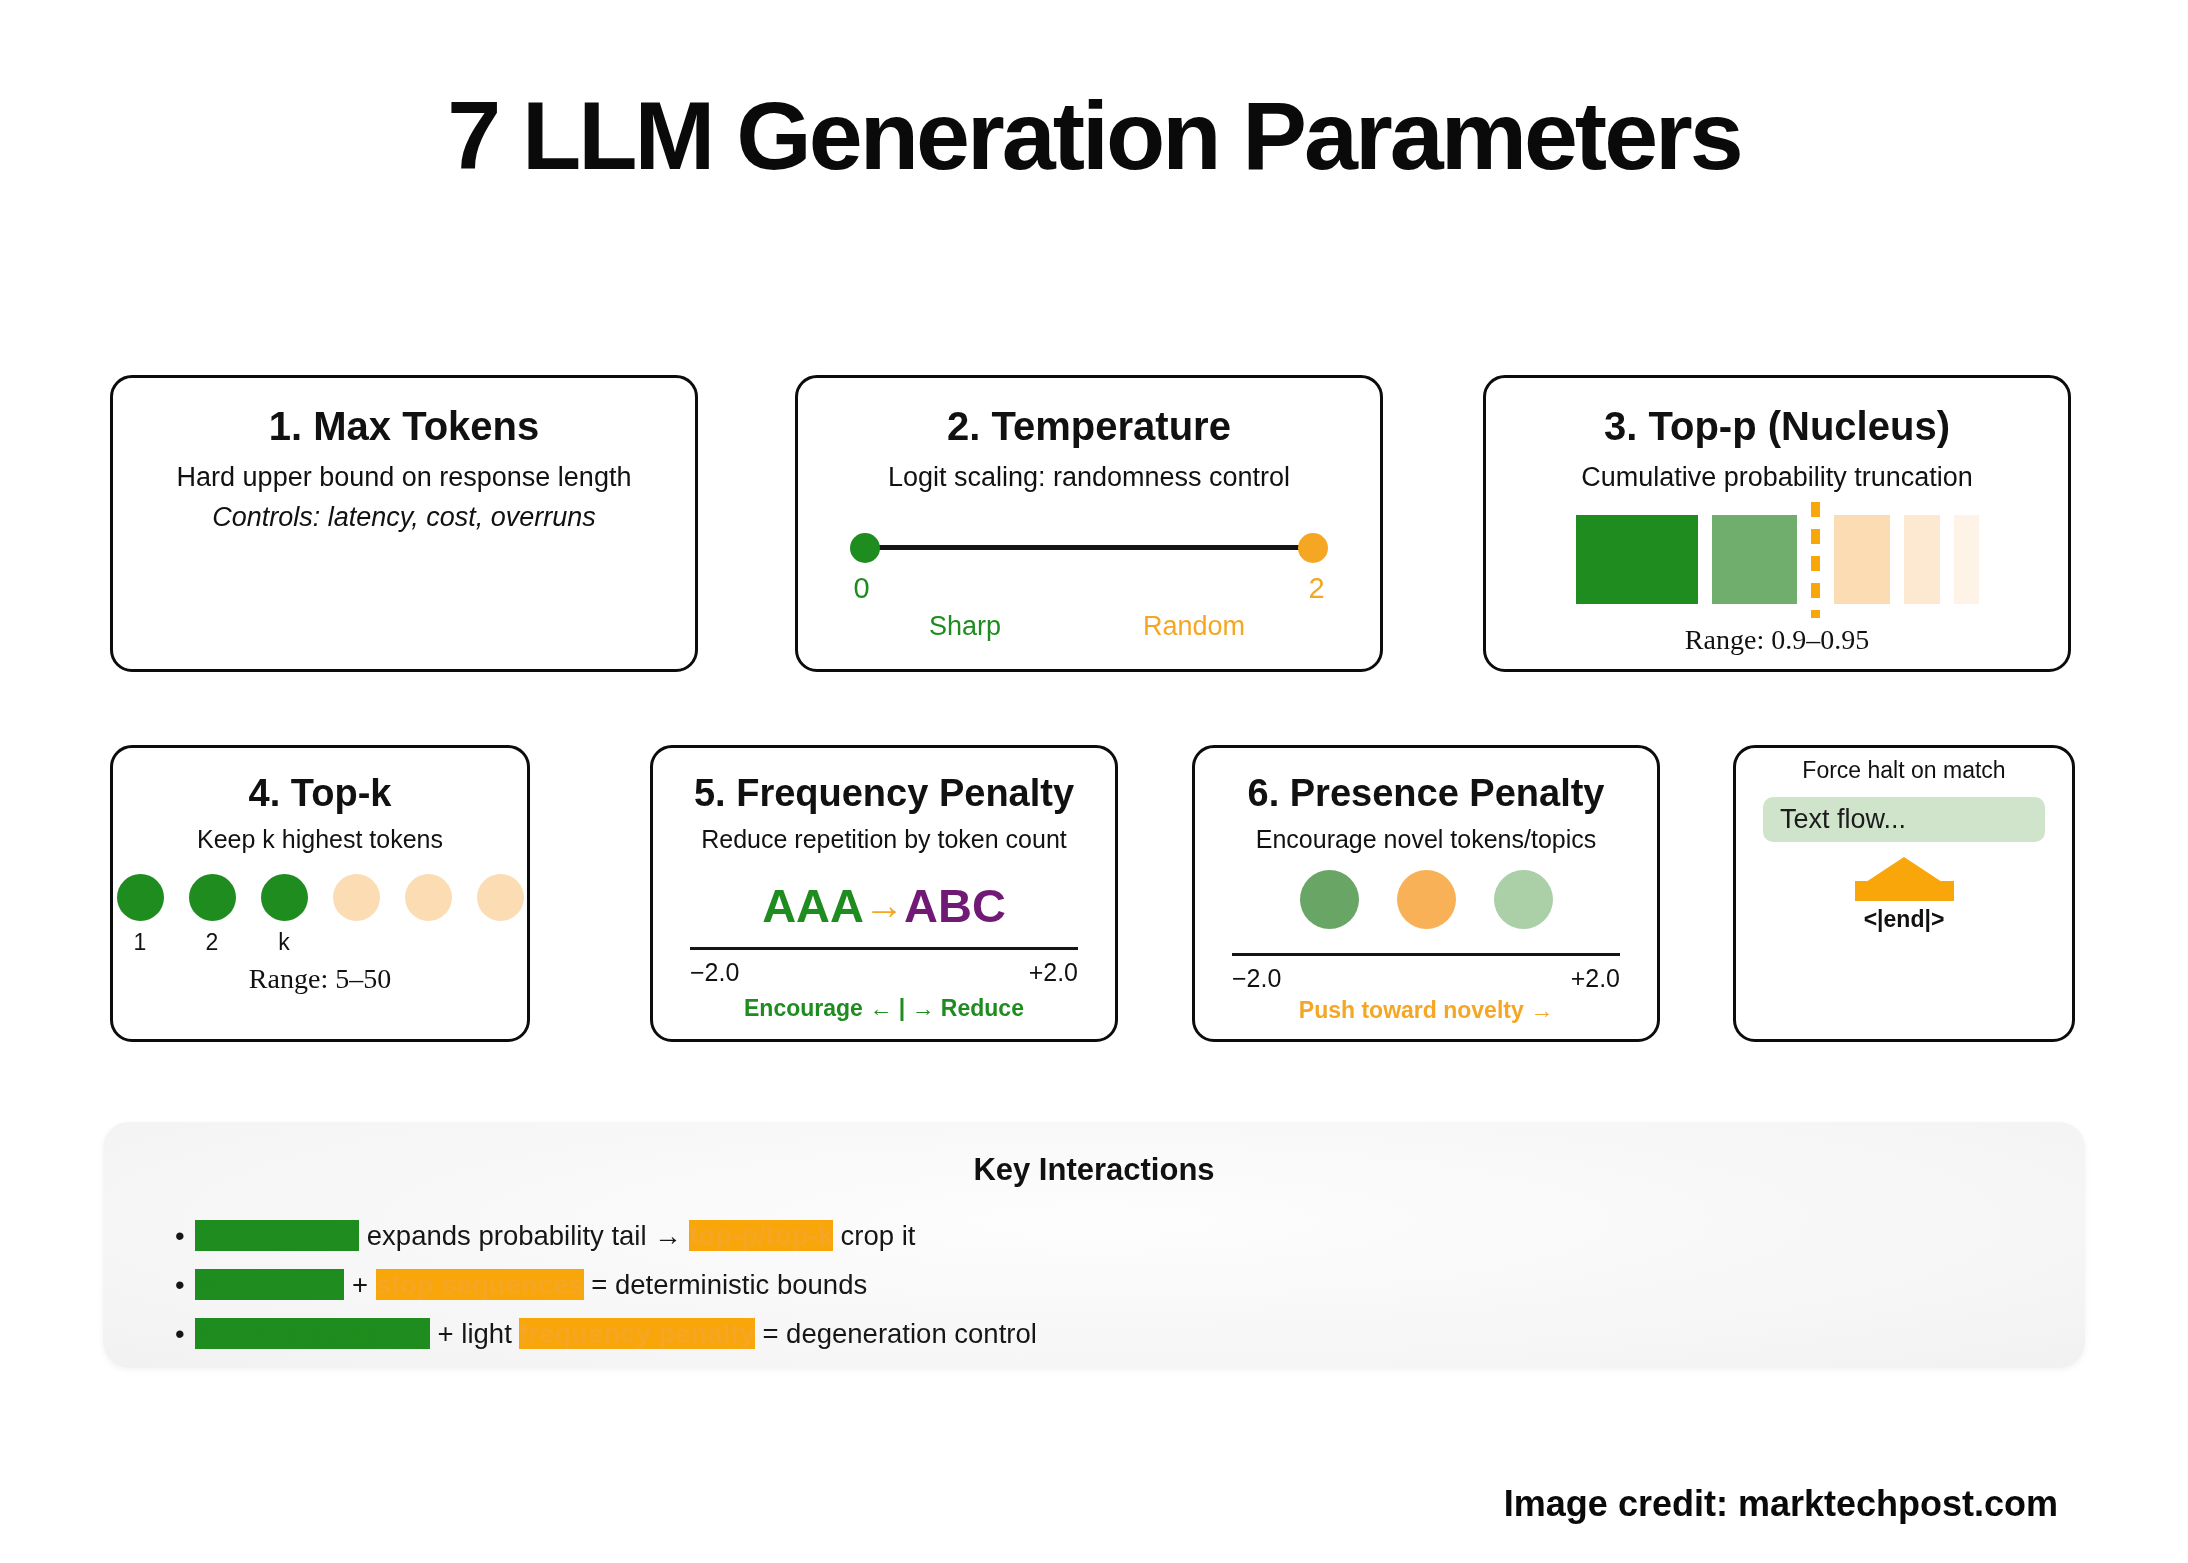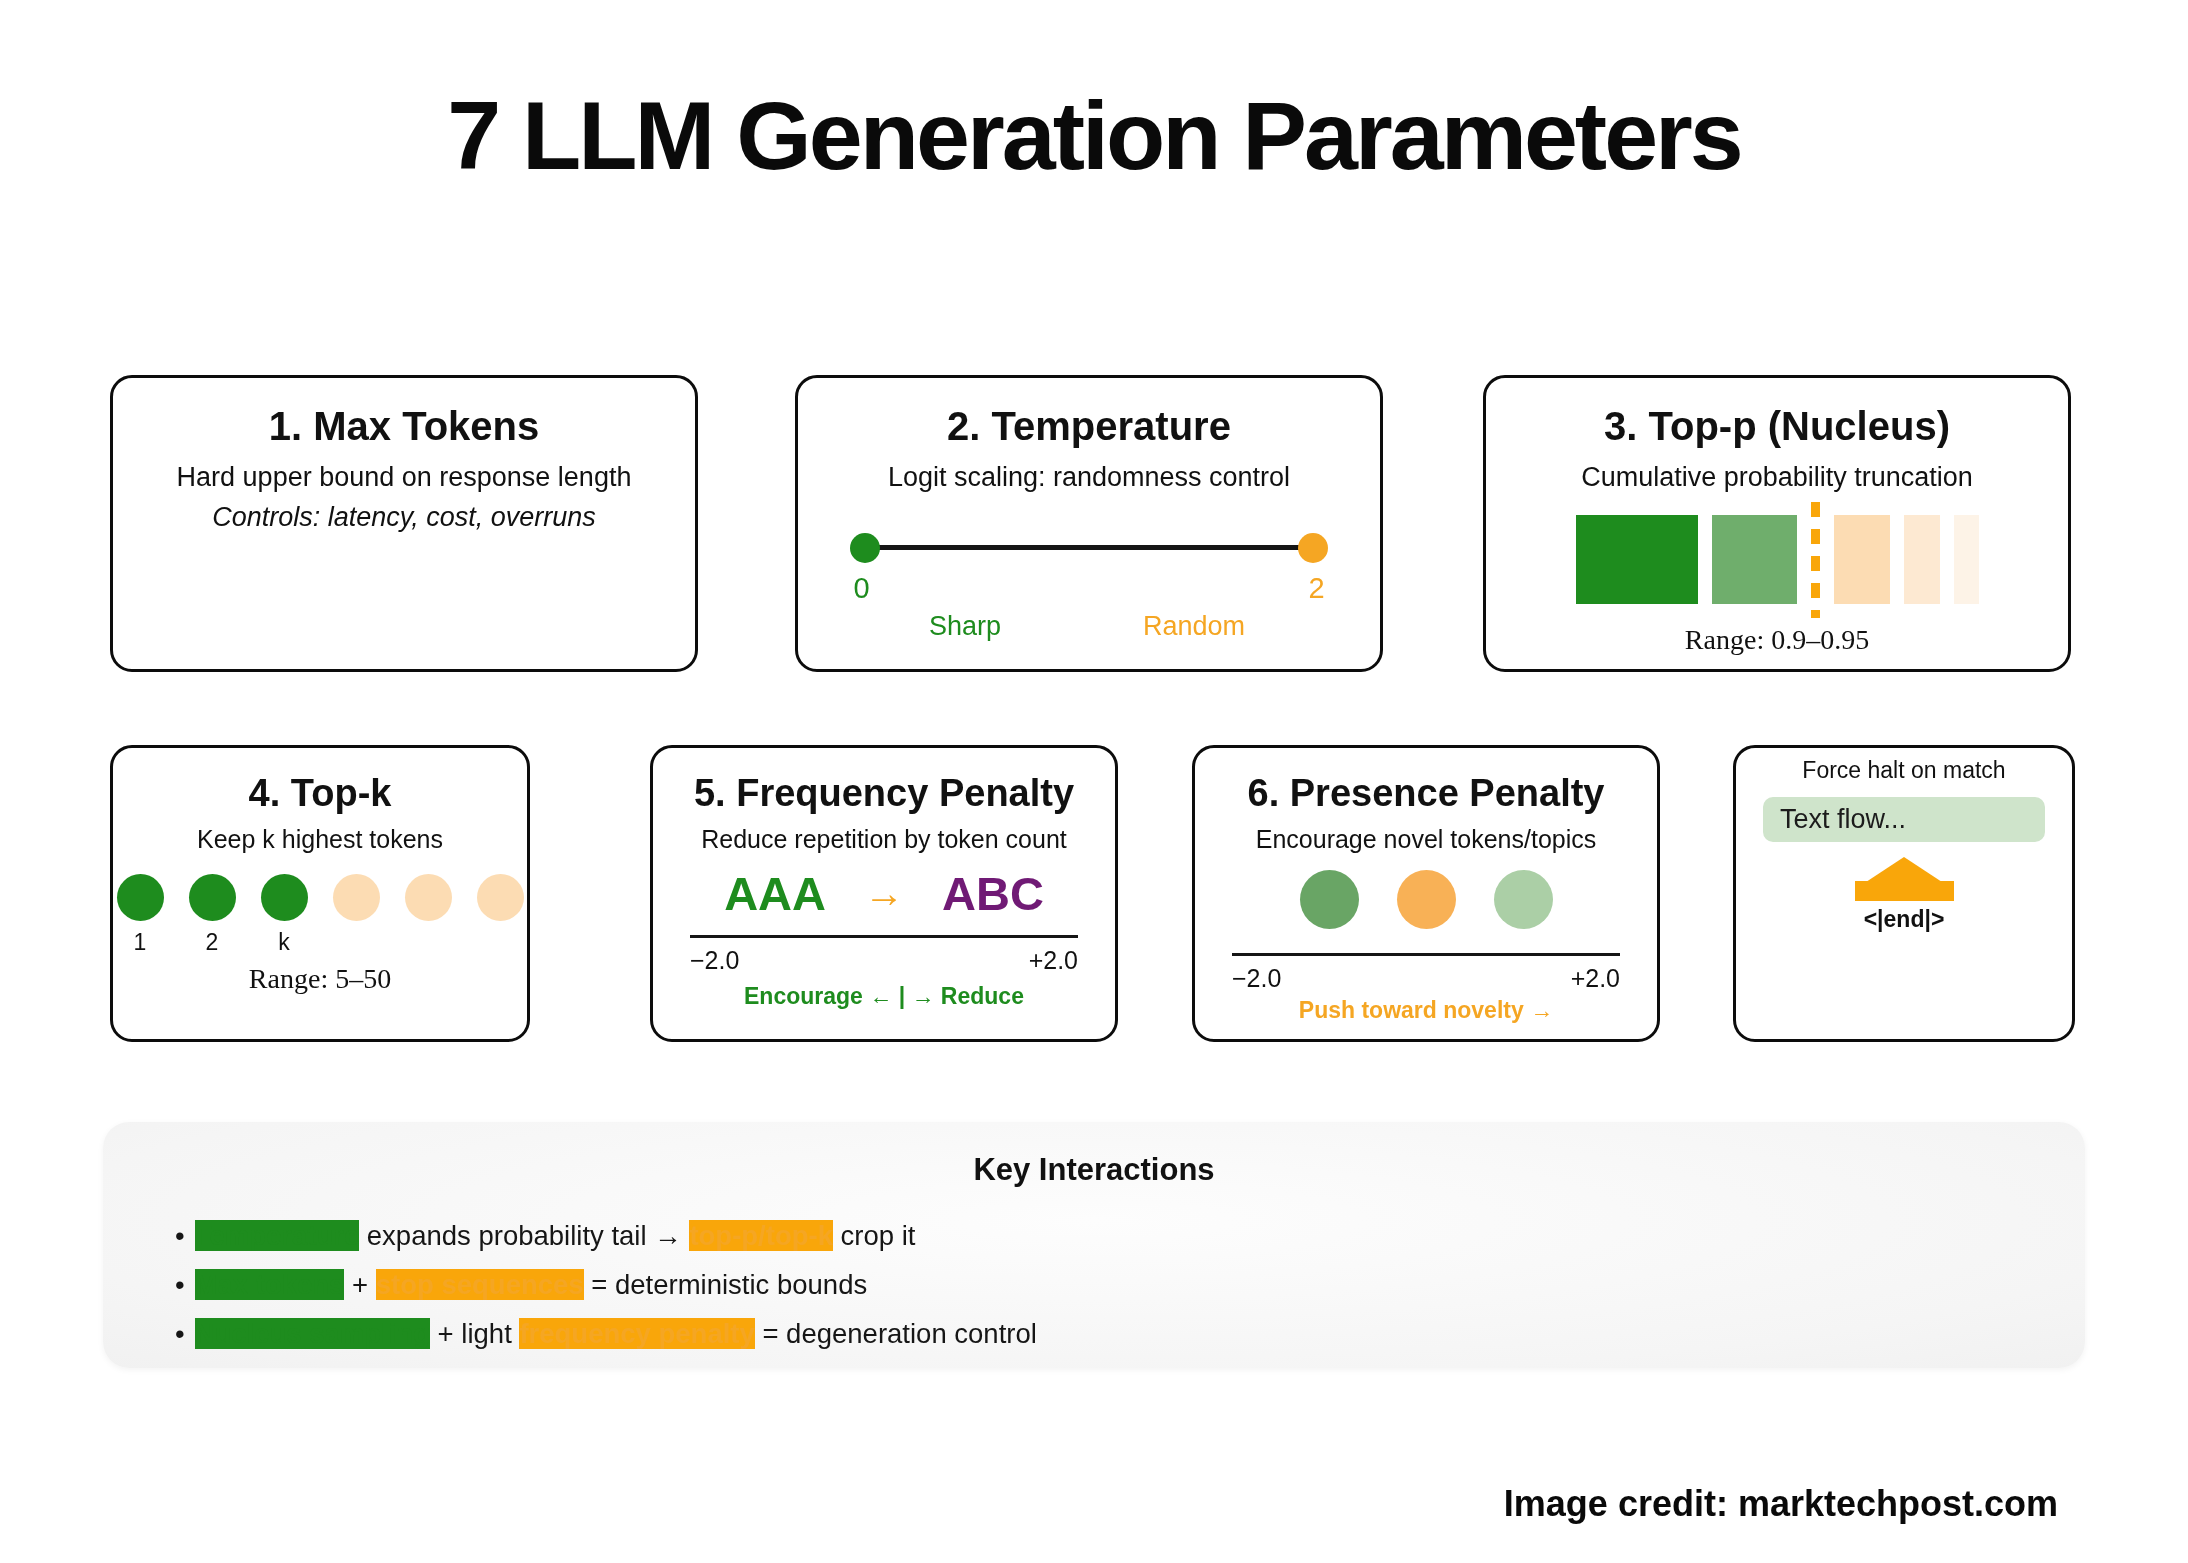--- a/index.html
+++ b/index.html
@@ -103,21 +103,21 @@
   .tokens-row { display: flex; gap: 25px; margin-top: 20px; }
   .token-col { display: flex; flex-direction: column; align-items: center; width: 47px; }
   .tk-circle { width: 47px; height: 47px; border-radius: 50%; }
   .tk-green { background: var(--green); }
   .tk-peach { background: var(--peach); }
   .tk-label { margin-top: 8px; font-size: 23px; height: 26px; }
   #card-top-k .range-label { margin-top: 8px; }
 
   
   .freq-demo {
-    display: flex; align-items: center; gap: 38px; margin-top: 12px;
+    display: flex; align-items: center; margin-top: 24px;
   }
   .freq-from { font-size: 47px; font-weight: bold; color: var(--green); }
   .freq-arrow { font-size: 40px; color: var(--orange); font-weight: bold; }
   .freq-to { font-size: 47px; font-weight: bold; color: #701a75; }
   .scale { width: 84%; margin-top: 14px; }
   .scale-line { height: 3.5px; background: #151515; }
   .scale-labels {
     display: flex; justify-content: space-between; margin-top: 8px; font-size: 25px;
   }
   .freq-caption { margin: 8px 0 0 0; font-size: 23px; font-weight: bold; color: var(--green); }

